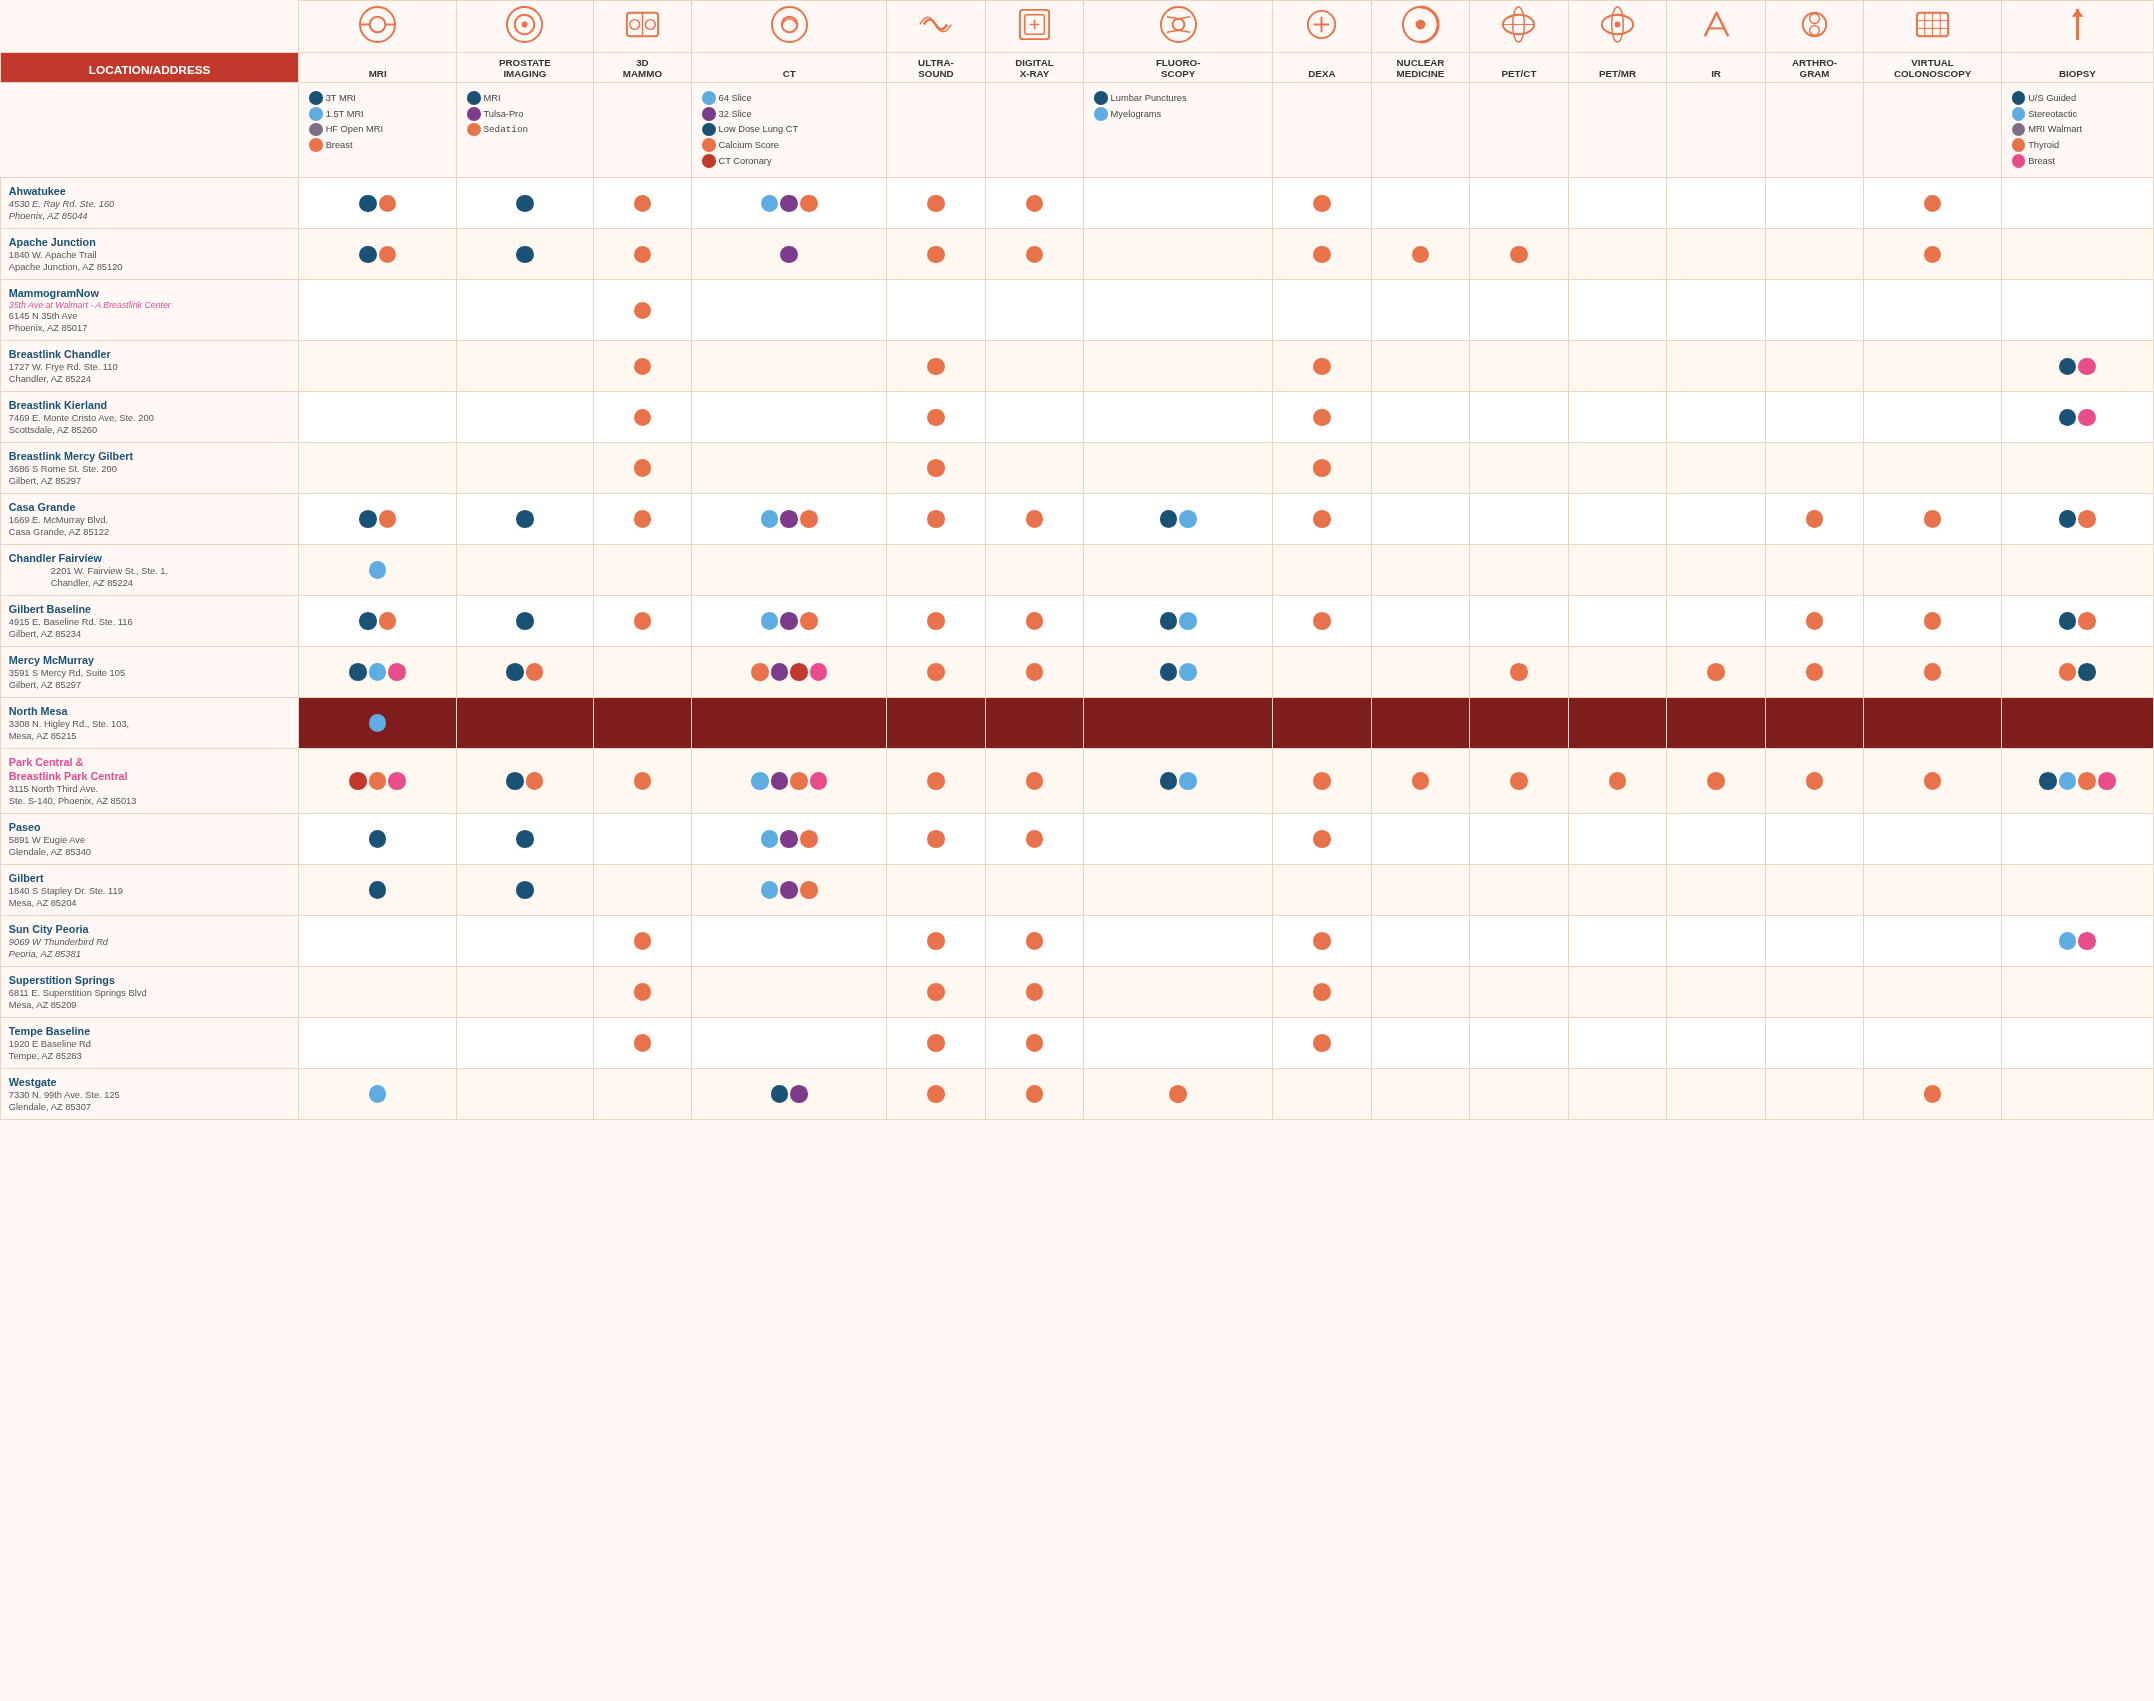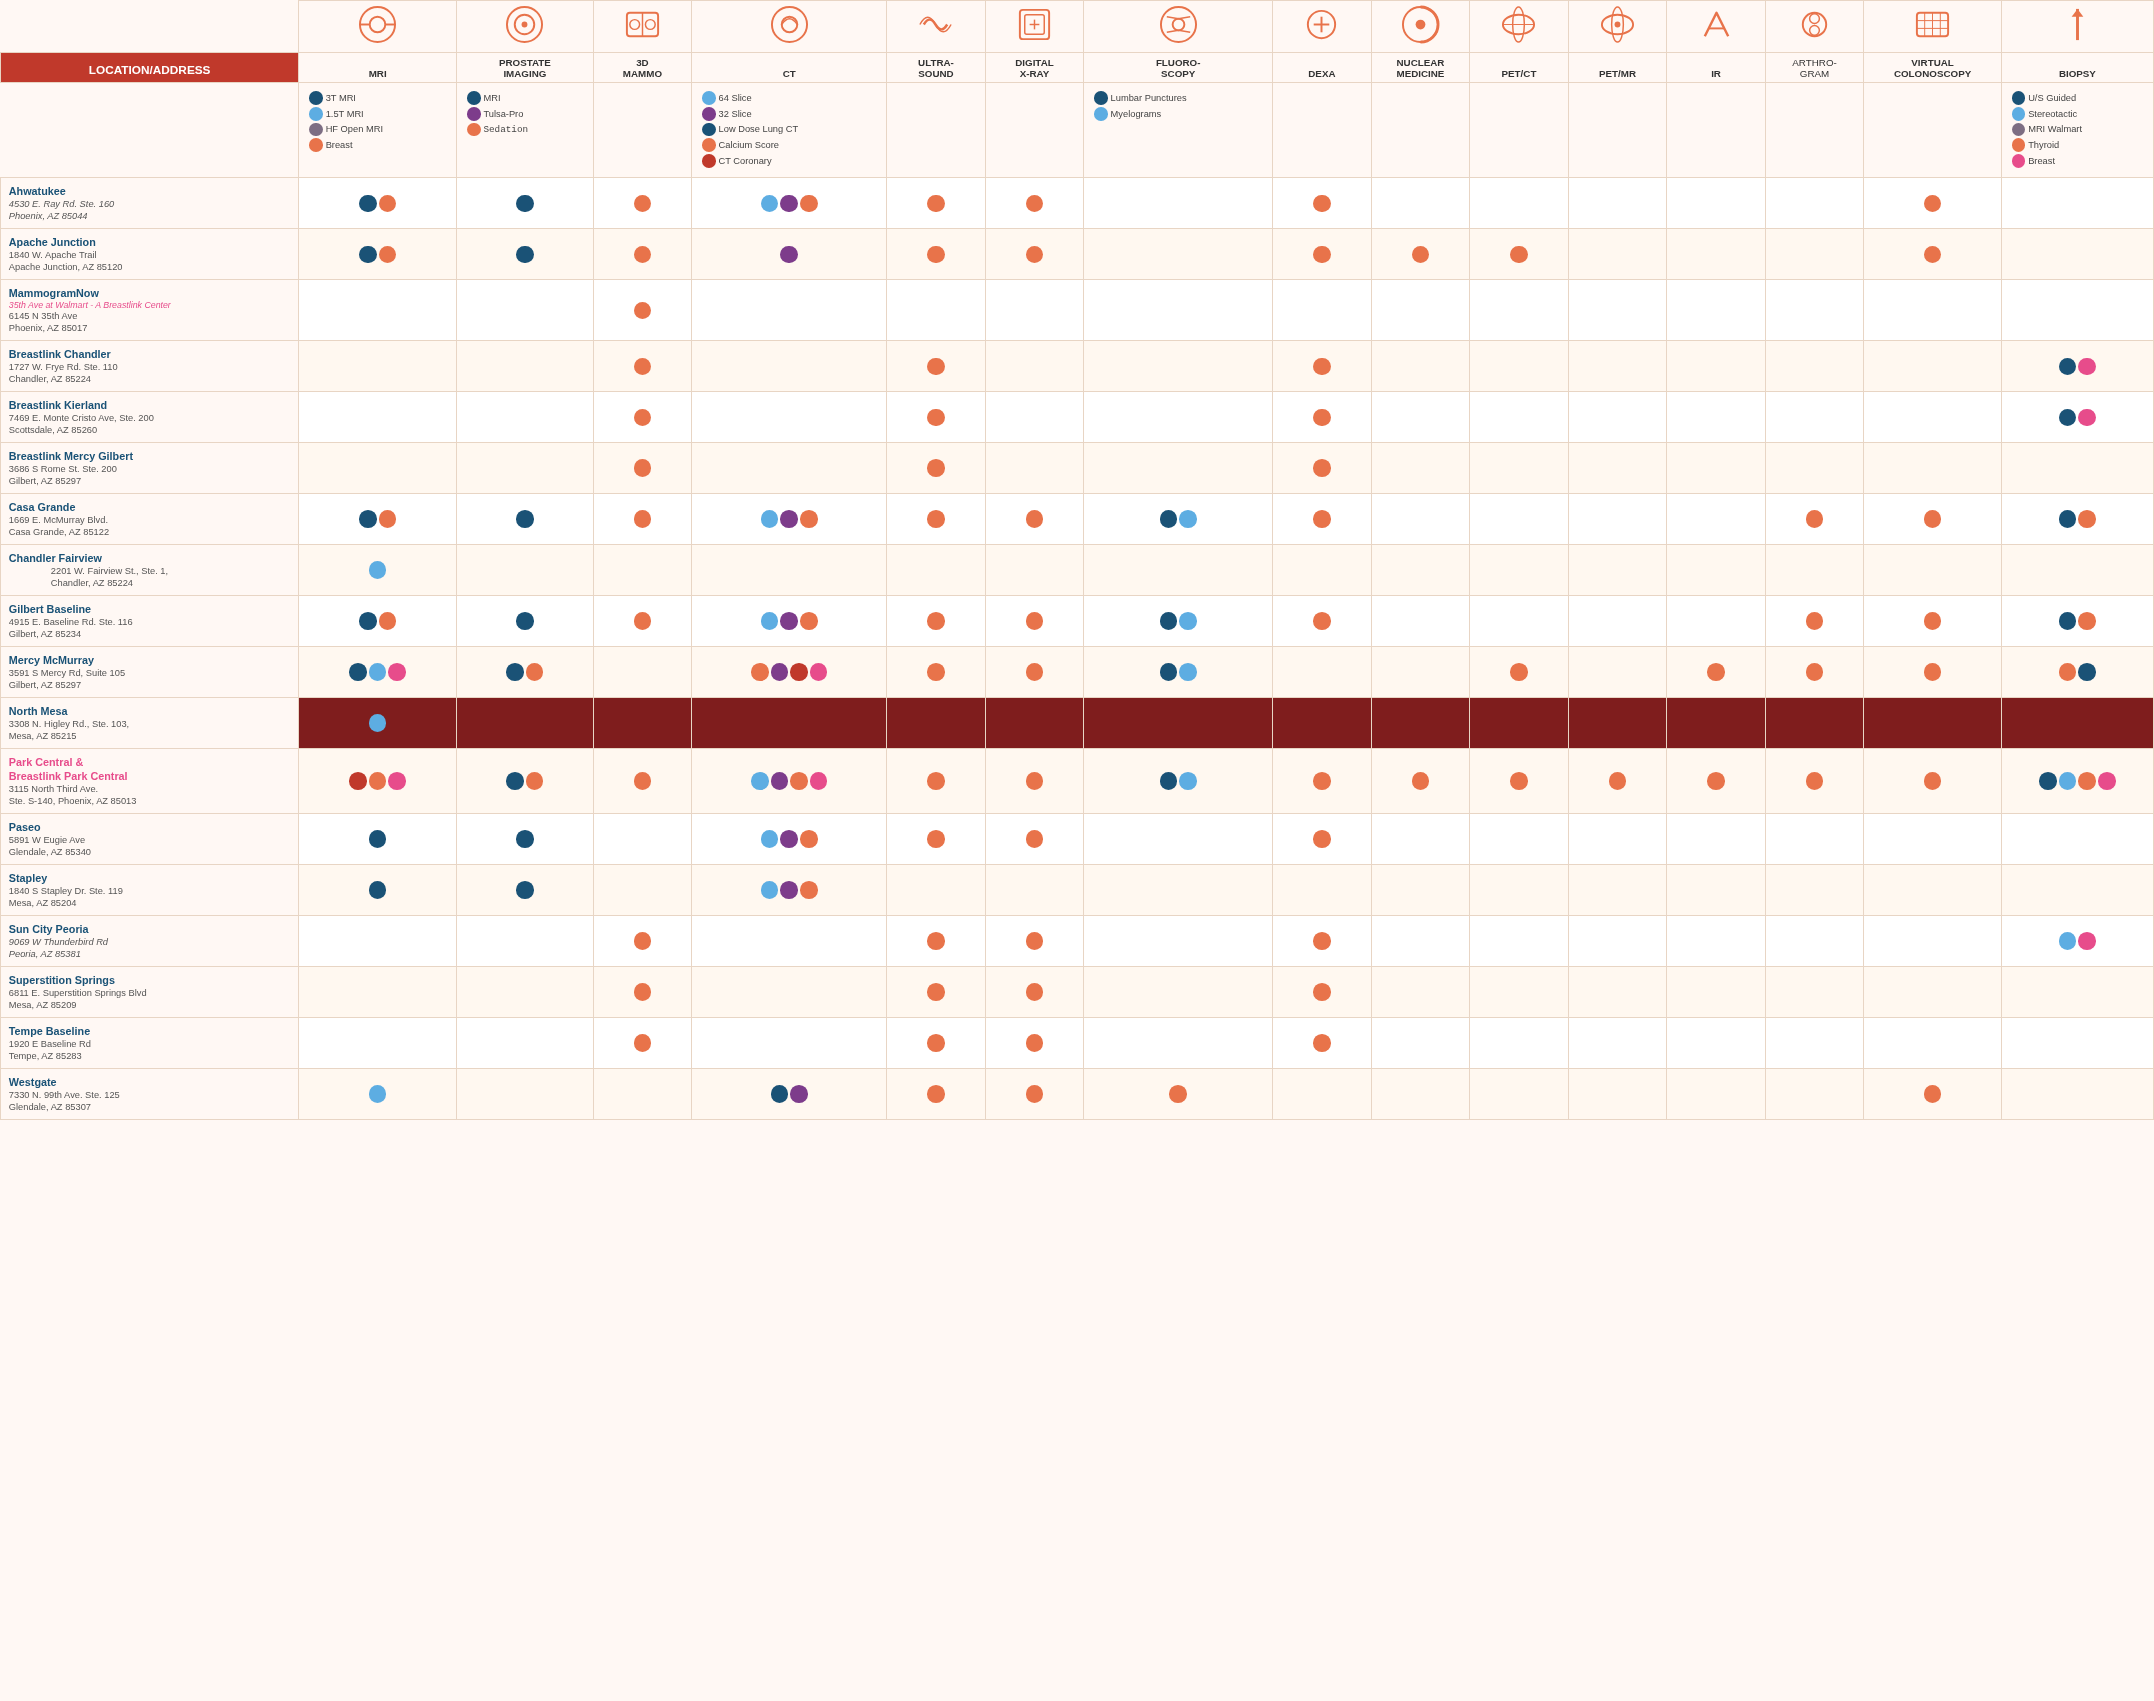--- a/index.html
+++ b/index.html
@@ -194,21 +194,21 @@
           <th style="background: rgb(255, 248, 244); font-size: 9.8px; font-weight: bold; color: rgb(51, 51, 51); padding: 3.9px 2px; white-space: pre-line; vertical-align: bottom;">DIGITAL
 X-RAY</th>
           <th style="background: rgb(255, 248, 244); font-size: 9.8px; font-weight: bold; color: rgb(51, 51, 51); padding: 3.9px 2px; white-space: pre-line; vertical-align: bottom;">FLUORO-
 SCOPY</th>
           <th style="background: rgb(255, 248, 244); font-size: 9.8px; font-weight: bold; color: rgb(51, 51, 51); padding: 3.9px 2px; white-space: pre-line; vertical-align: bottom;">DEXA</th>
           <th style="background: rgb(255, 248, 244); font-size: 9.8px; font-weight: bold; color: rgb(51, 51, 51); padding: 3.9px 2px; white-space: pre-line; vertical-align: bottom;">NUCLEAR
 MEDICINE</th>
           <th style="background: rgb(255, 248, 244); font-size: 9.8px; font-weight: bold; color: rgb(51, 51, 51); padding: 3.9px 2px; white-space: pre-line; vertical-align: bottom;">PET/CT</th>
           <th style="background: rgb(255, 248, 244); font-size: 9.8px; font-weight: bold; color: rgb(51, 51, 51); padding: 3.9px 2px; white-space: pre-line; vertical-align: bottom;">PET/MR</th>
           <th style="background: rgb(255, 248, 244); font-size: 9.8px; font-weight: bold; color: rgb(51, 51, 51); padding: 3.9px 2px; white-space: pre-line; vertical-align: bottom;">IR</th>
-          <th style="background: rgb(255, 248, 244); font-size: 9.8px; font-weight: normal; color: rgb(51, 51, 51); padding: 3.9px 2px; white-space: pre-line; vertical-align: bottom;">ARTHRO-
+          <th style="background: rgb(255, 248, 244); font-size: 9.8px; font-weight: bold; color: rgb(51, 51, 51); padding: 3.9px 2px; white-space: pre-line; vertical-align: bottom;">ARTHRO-
 GRAM</th>
           <th style="background: rgb(255, 248, 244); font-size: 9.8px; font-weight: bold; color: rgb(51, 51, 51); padding: 3.9px 2px; white-space: pre-line; vertical-align: bottom;">VIRTUAL
 COLONOSCOPY</th>
           <th style="background: rgb(255, 248, 244); font-size: 9.8px; font-weight: bold; color: rgb(51, 51, 51); padding: 3.9px 2px; white-space: pre-line; vertical-align: bottom;">BIOPSY</th>
         </tr>
     <tr id="legend-row">
       <td style="border:none; background:#fff8f4;"></td>
     <td style="background: rgb(255, 248, 244); vertical-align: top; padding: 3.9px;">
             <div class="legend-section">
               <div class="legend-item">
@@ -980,21 +980,21 @@
           <td style="padding: 3.9px 2px;"></td>
           <td style="padding: 3.9px 2px;"></td>
           <td style="padding: 3.9px 2px;"></td>
           <td style="padding: 3.9px 2px;"></td>
           <td style="padding: 3.9px 2px;"></td>
           <td style="padding: 3.9px 2px;"></td>
           <td style="padding: 3.9px 2px;"></td>
         </tr>
         <tr style="background: rgb(255, 248, 240);">
           <td class="location-cell">
-            <div class="location-name">Stapley</div>
+            <div class="location-name">Gilbert</div>
             <div class="location-address" style="white-space: pre-line;">1840 S Stapley Dr. Ste. 119
 Mesa, AZ 85204</div>
           </td>
           <td style="padding: 3.9px 2px;">
             <div class="dots-cell">
               <span class="dot dot-lg" style="background: rgb(26, 82, 118);"></span>
             </div>
           </td>
           <td style="padding: 3.9px 2px;">
             <div class="dots-cell">

